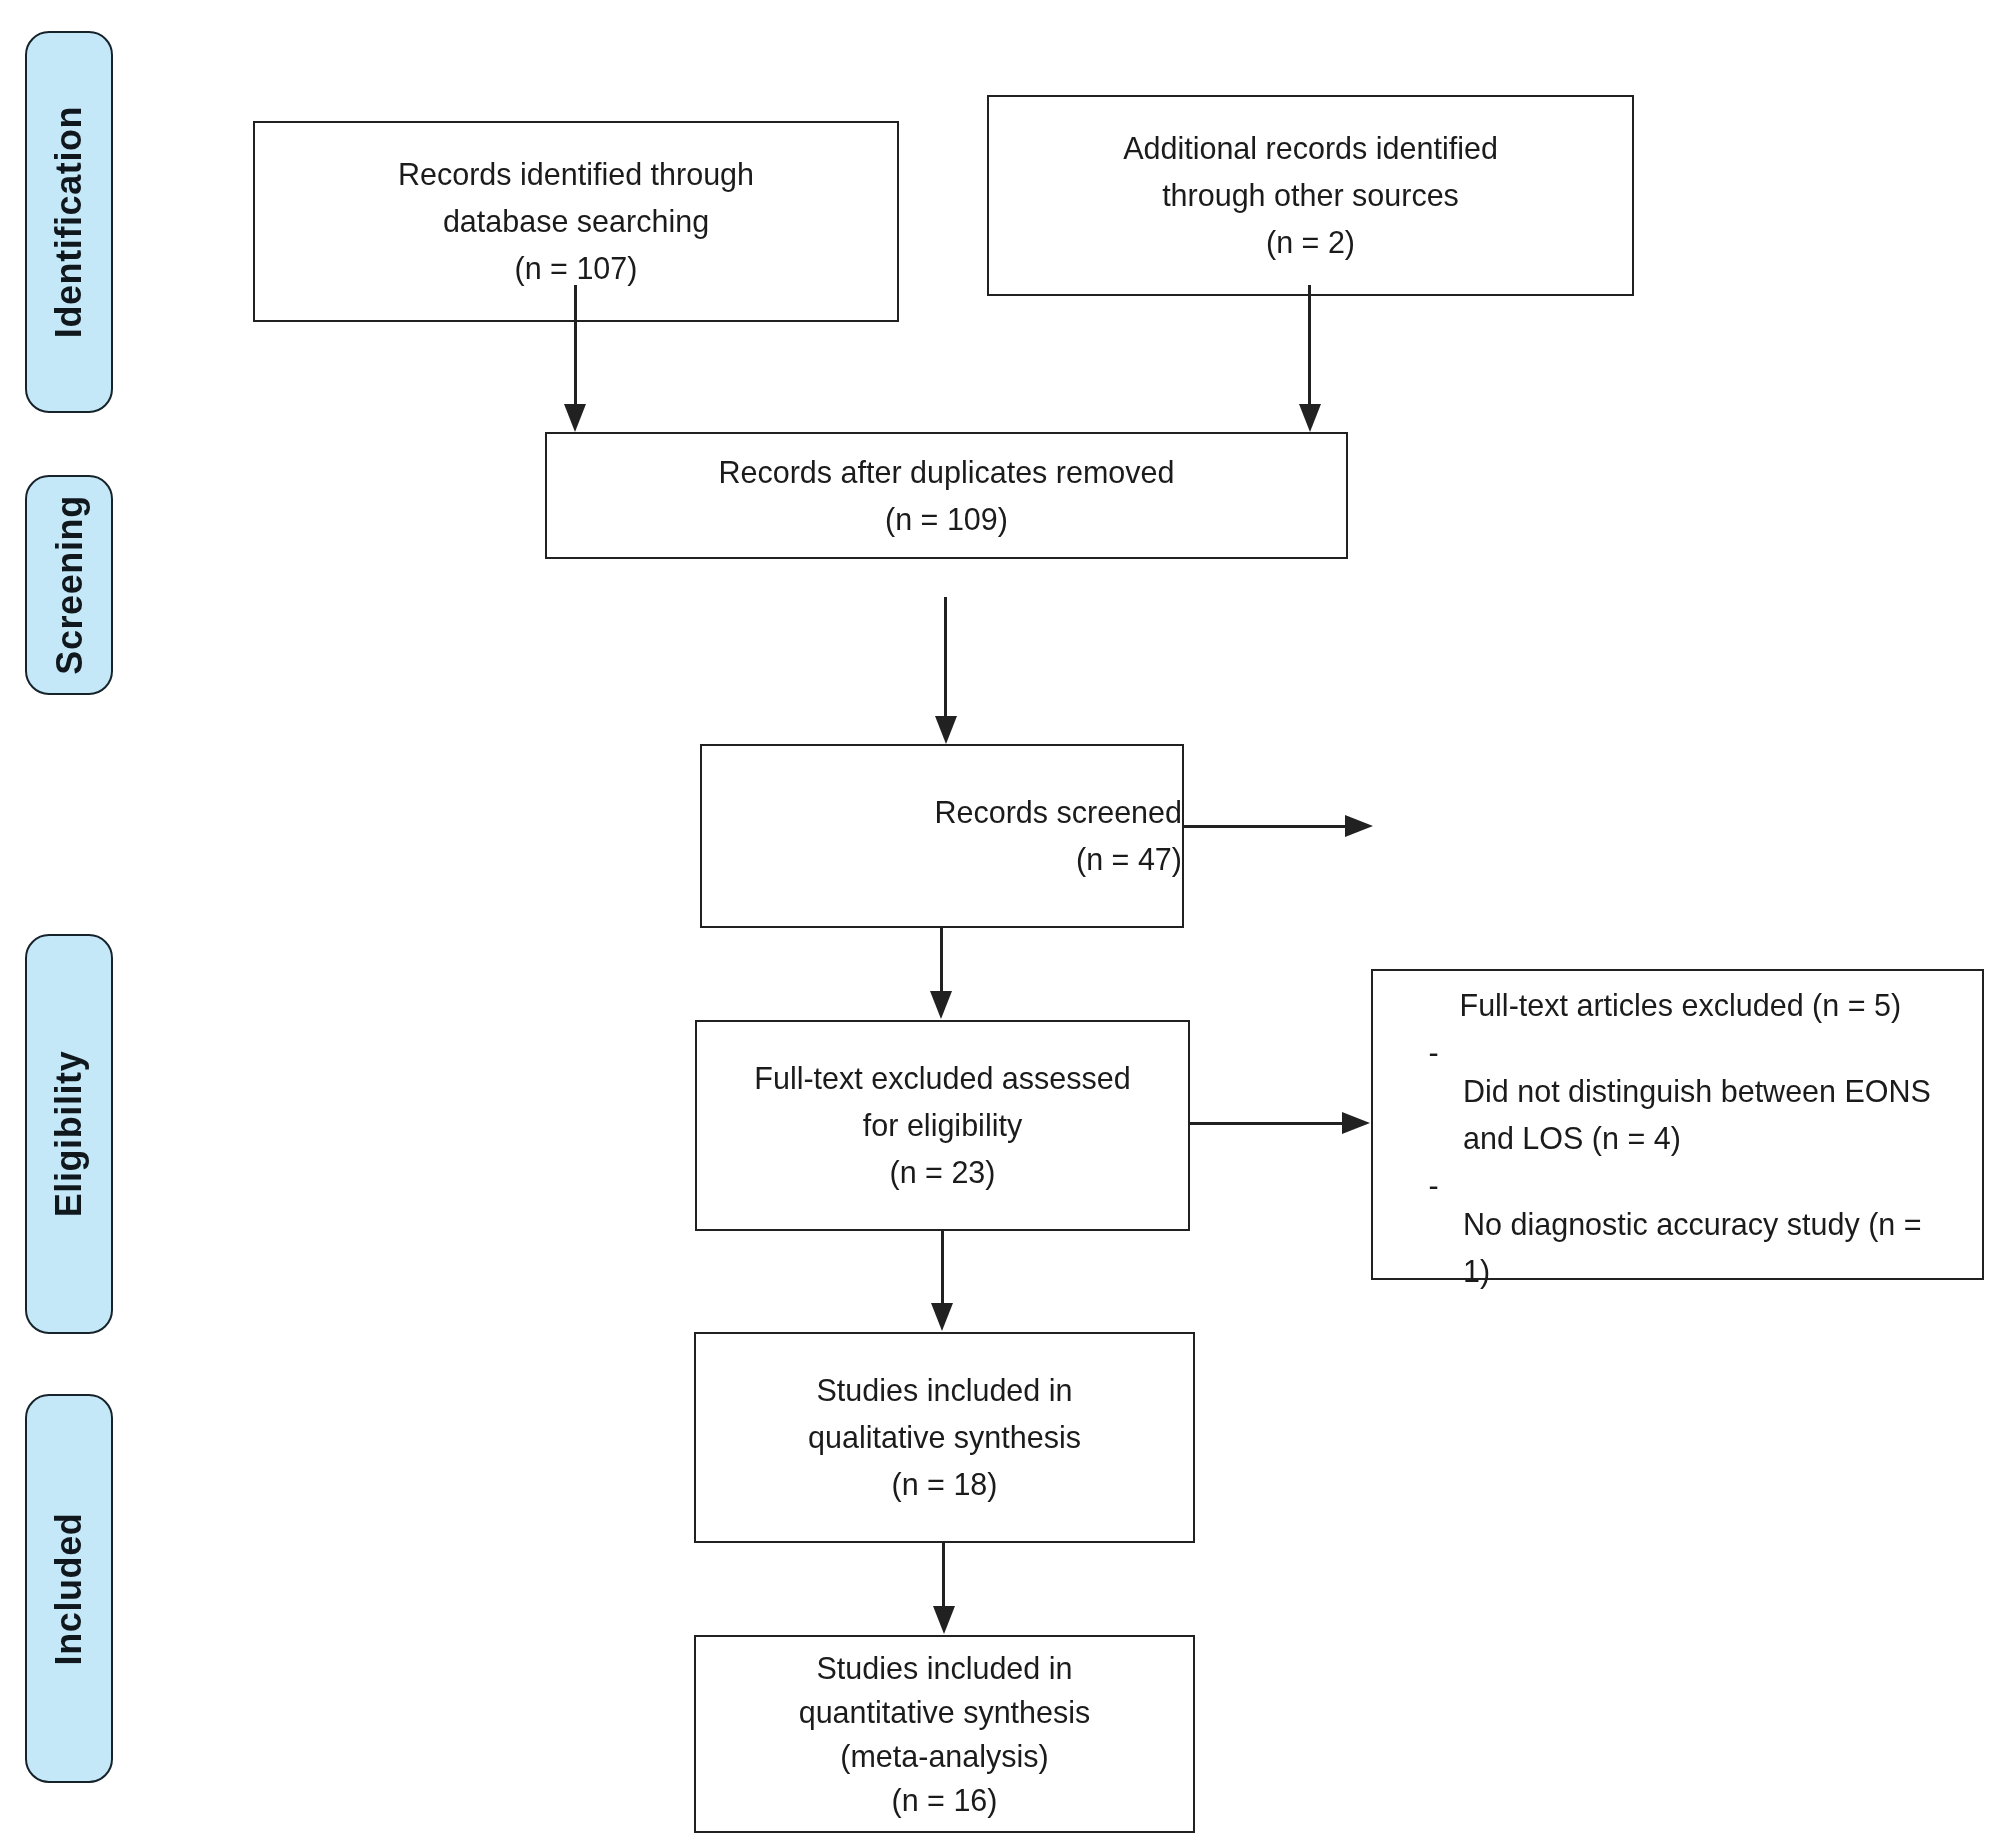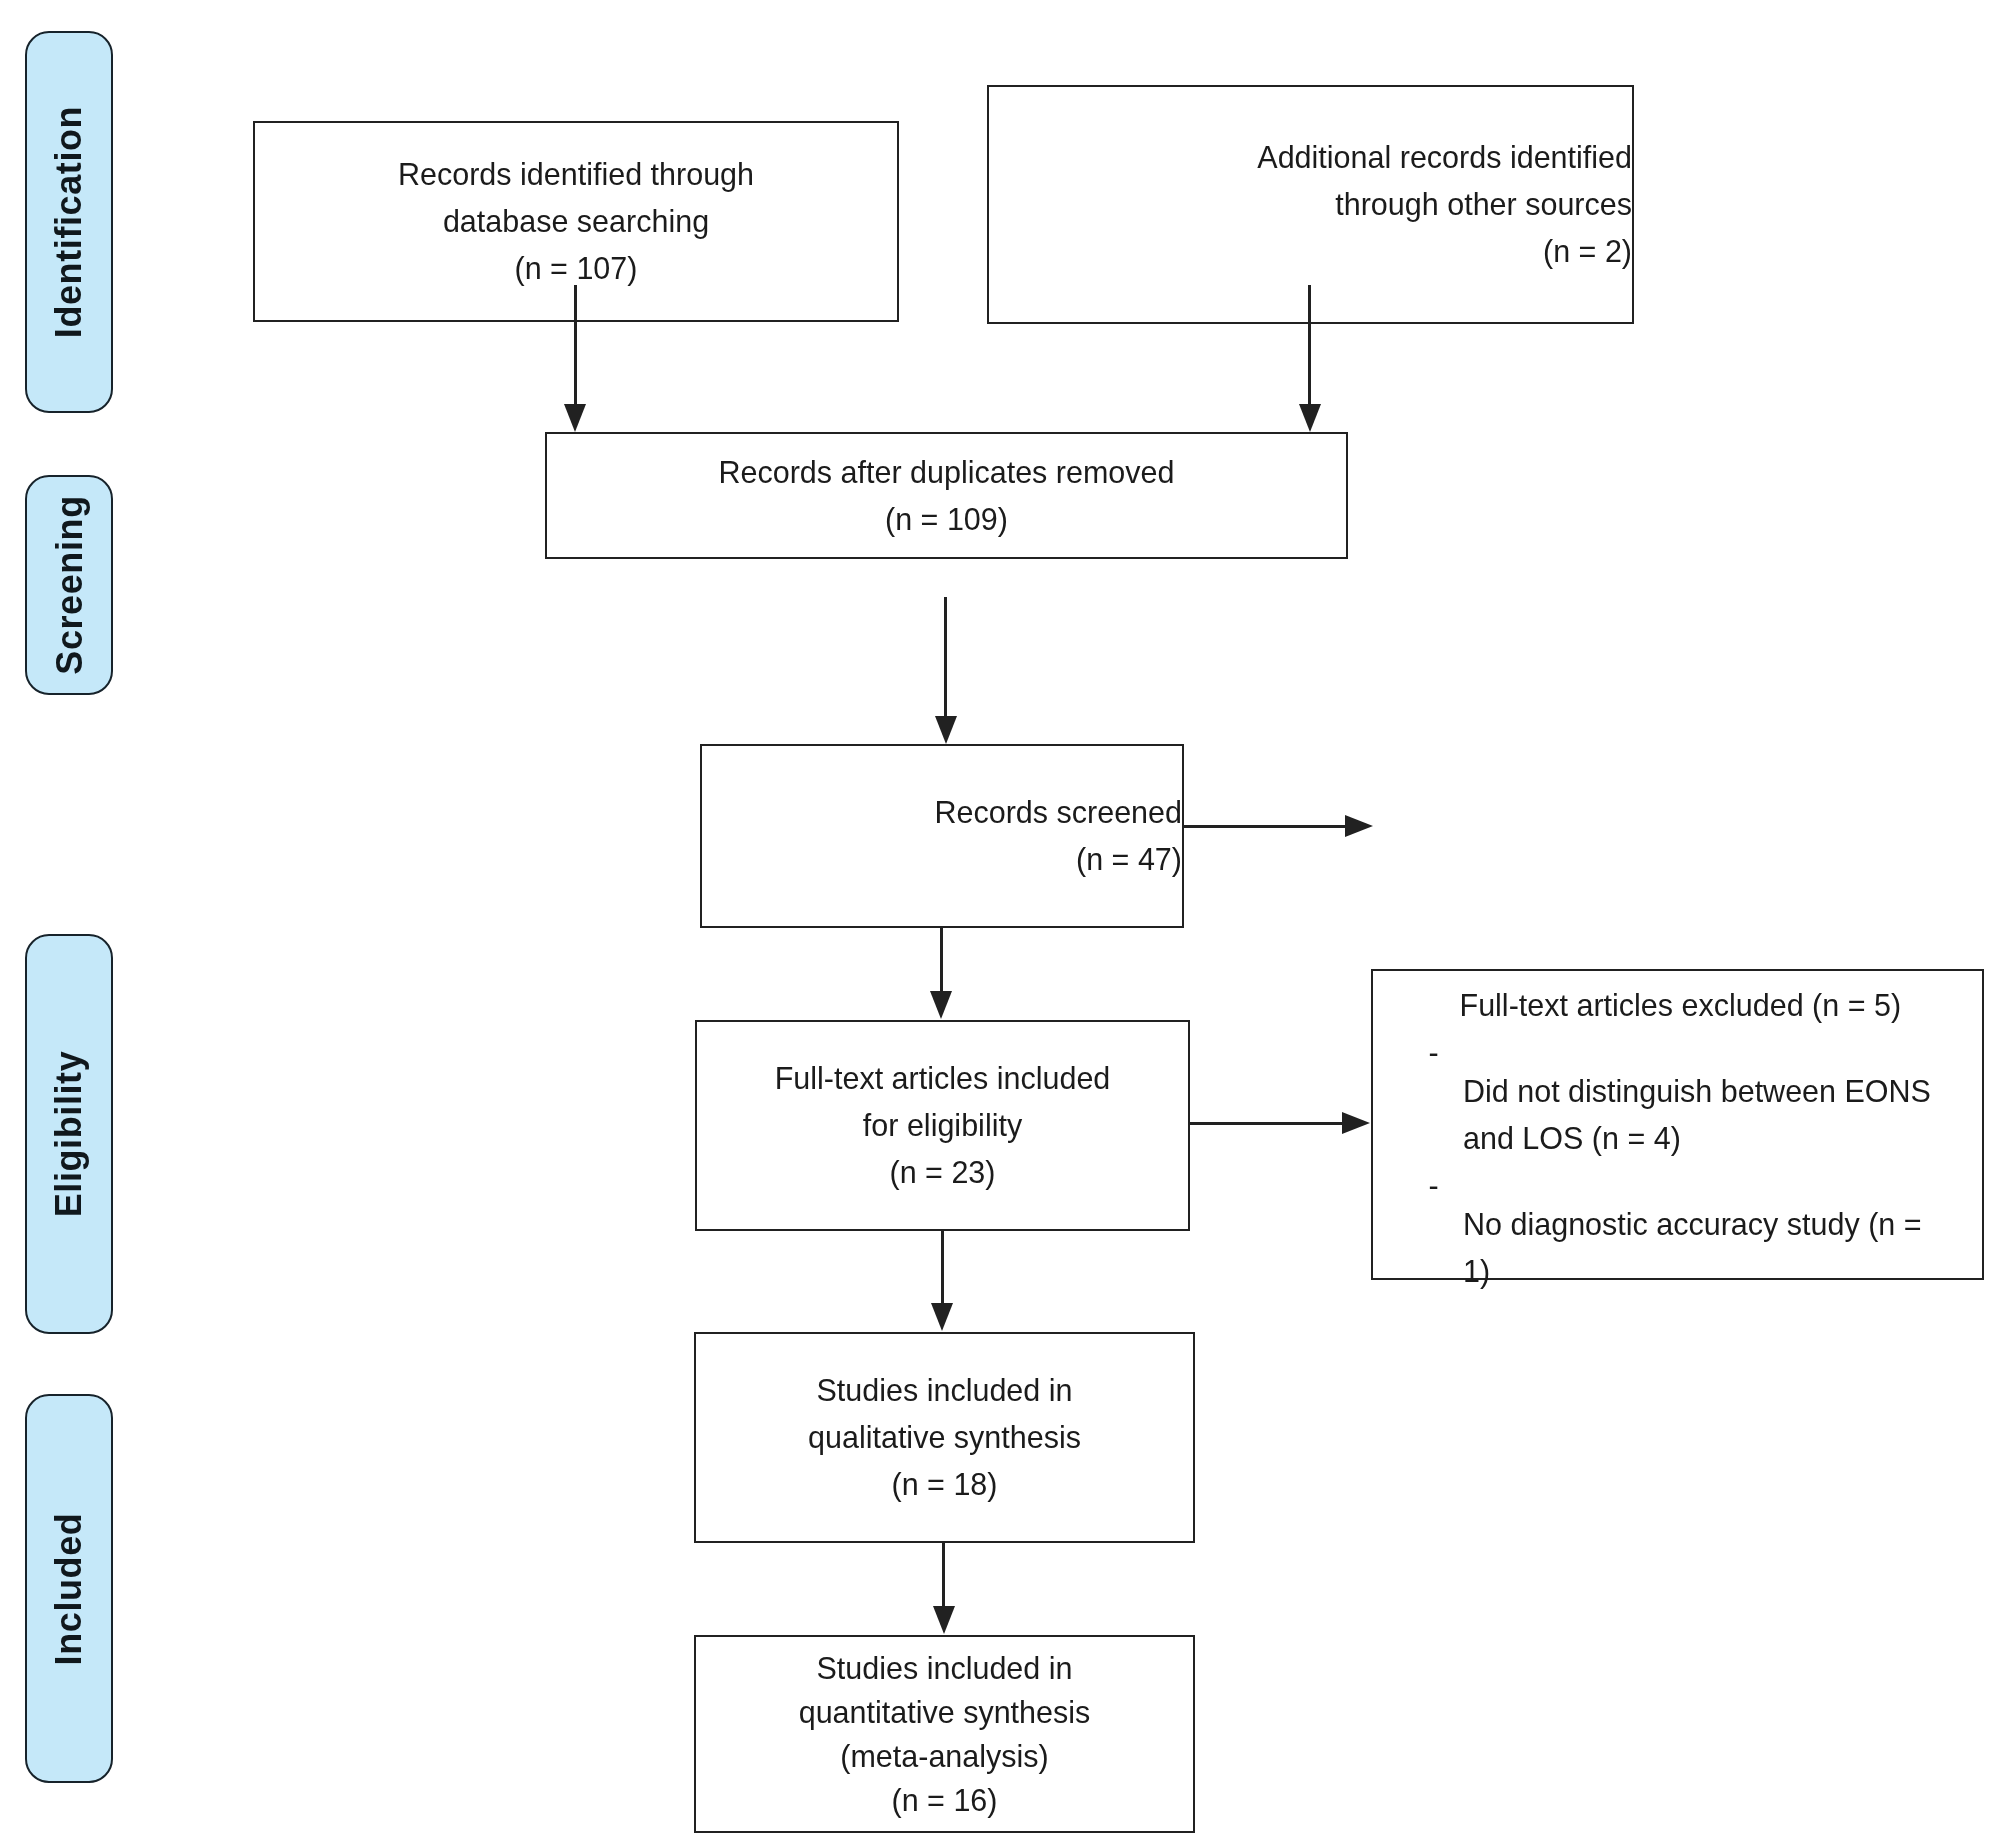--- a/index.html
+++ b/index.html
@@ -88,21 +88,21 @@
   </div>
   <div class="stage-label" style="left:25.4px;top:1394px;width:88px;height:389px;">
     <span>Included</span>
   </div>
 
   <div class="flow-box" style="left:253px;top:85px;width:646px;height:201px;margin-top:36px;">
     <div>Records identified through</div>
     <div>database searching</div>
     <div>(n = 107)</div>
   </div>
-  <div class="flow-box" style="left:987px;top:85px;width:647px;height:239px;align-items:flex-end;">
+  <div class="flow-box" style="left:987px;top:95px;width:647px;height:201px;">
     <div>Additional records identified</div>
     <div>through other sources</div>
     <div>(n = 2)</div>
   </div>
 
   <div class="flow-box" style="left:545px;top:432px;width:803px;height:127px;">
     <div>Records after duplicates removed</div>
     <div>(n = 109)</div>
   </div>
 
@@ -117,21 +117,21 @@
       <div class="bullet-marker">-</div>
       <div class="bullet-text">Did not distinguish between EONS and LOS (n = 4)</div>
     </div>
     <div class="bullet-row">
       <div class="bullet-marker">-</div>
       <div class="bullet-text">No diagnostic accuracy study (n = 1)</div>
     </div>
   </div>
 
   <div class="flow-box" style="left:695px;top:1020px;width:495px;height:211px;">
-    <div>Full-text articles included</div>
+    <div>Full-text excluded assessed</div>
     <div>for eligibility</div>
     <div>(n = 23)</div>
   </div>
 
   <div class="flow-box" style="left:694px;top:1332px;width:501px;height:211px;">
     <div>Studies included in</div>
     <div>qualitative synthesis</div>
     <div>(n = 18)</div>
   </div>
 

